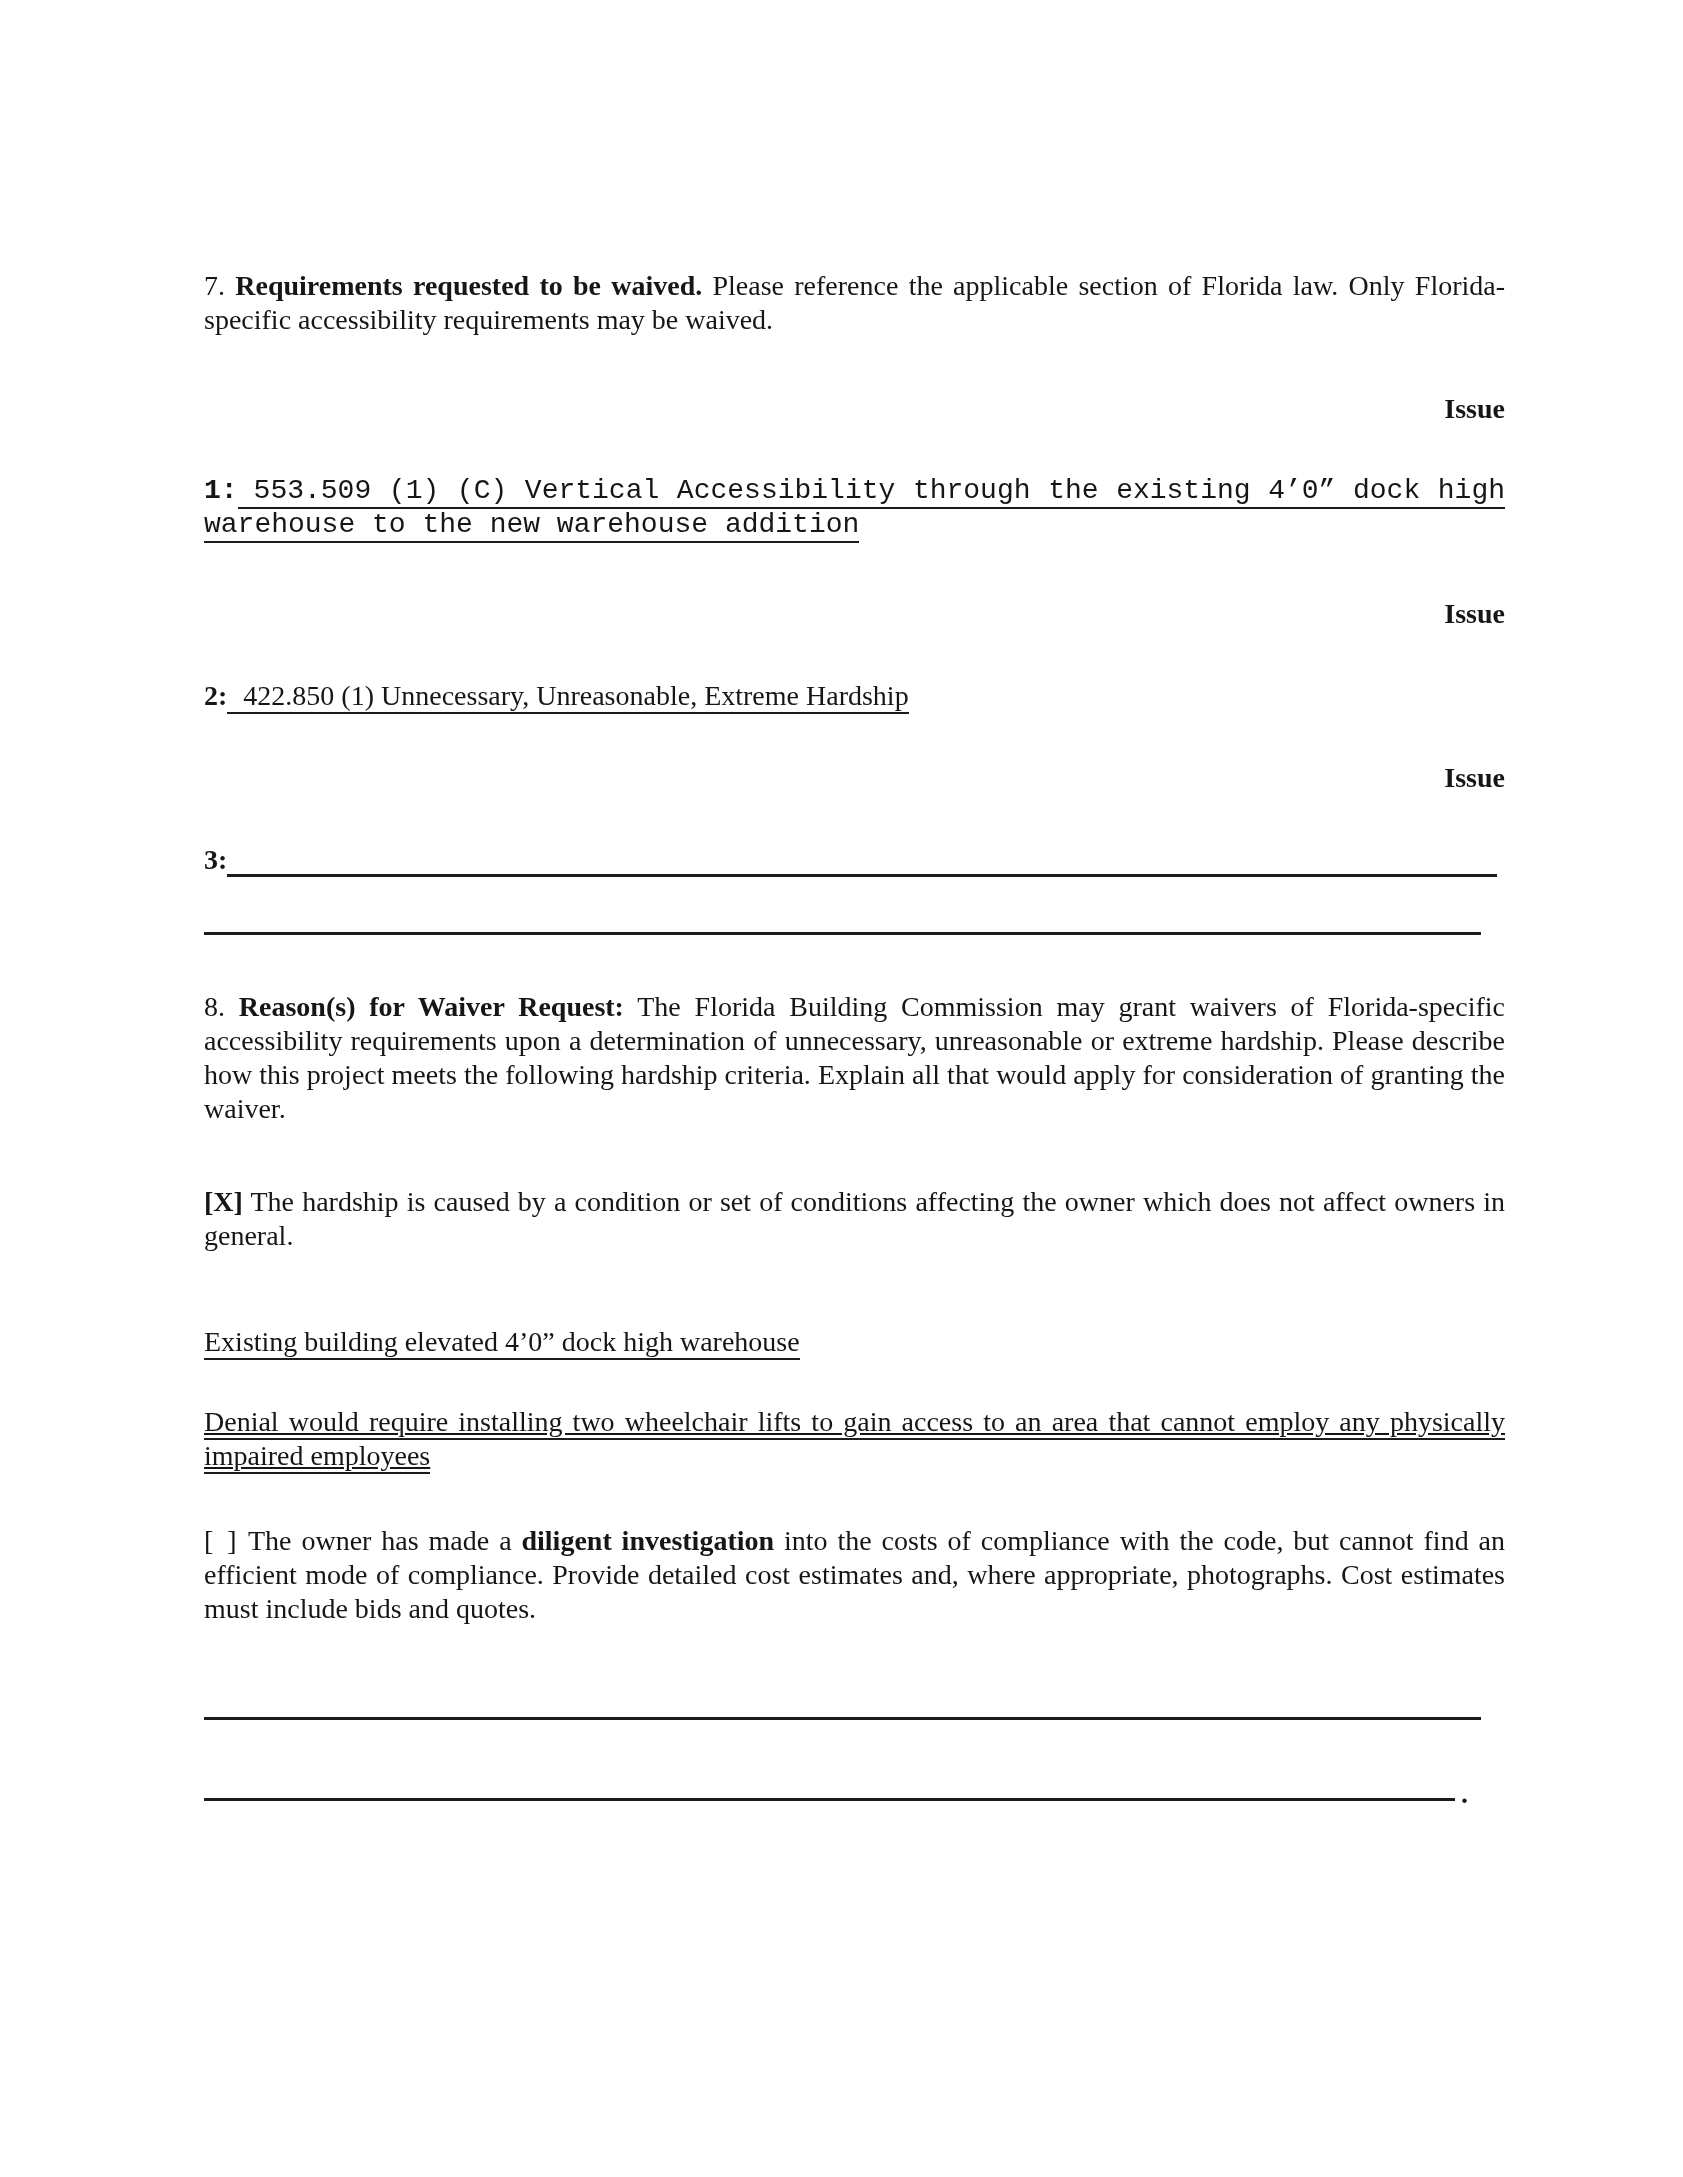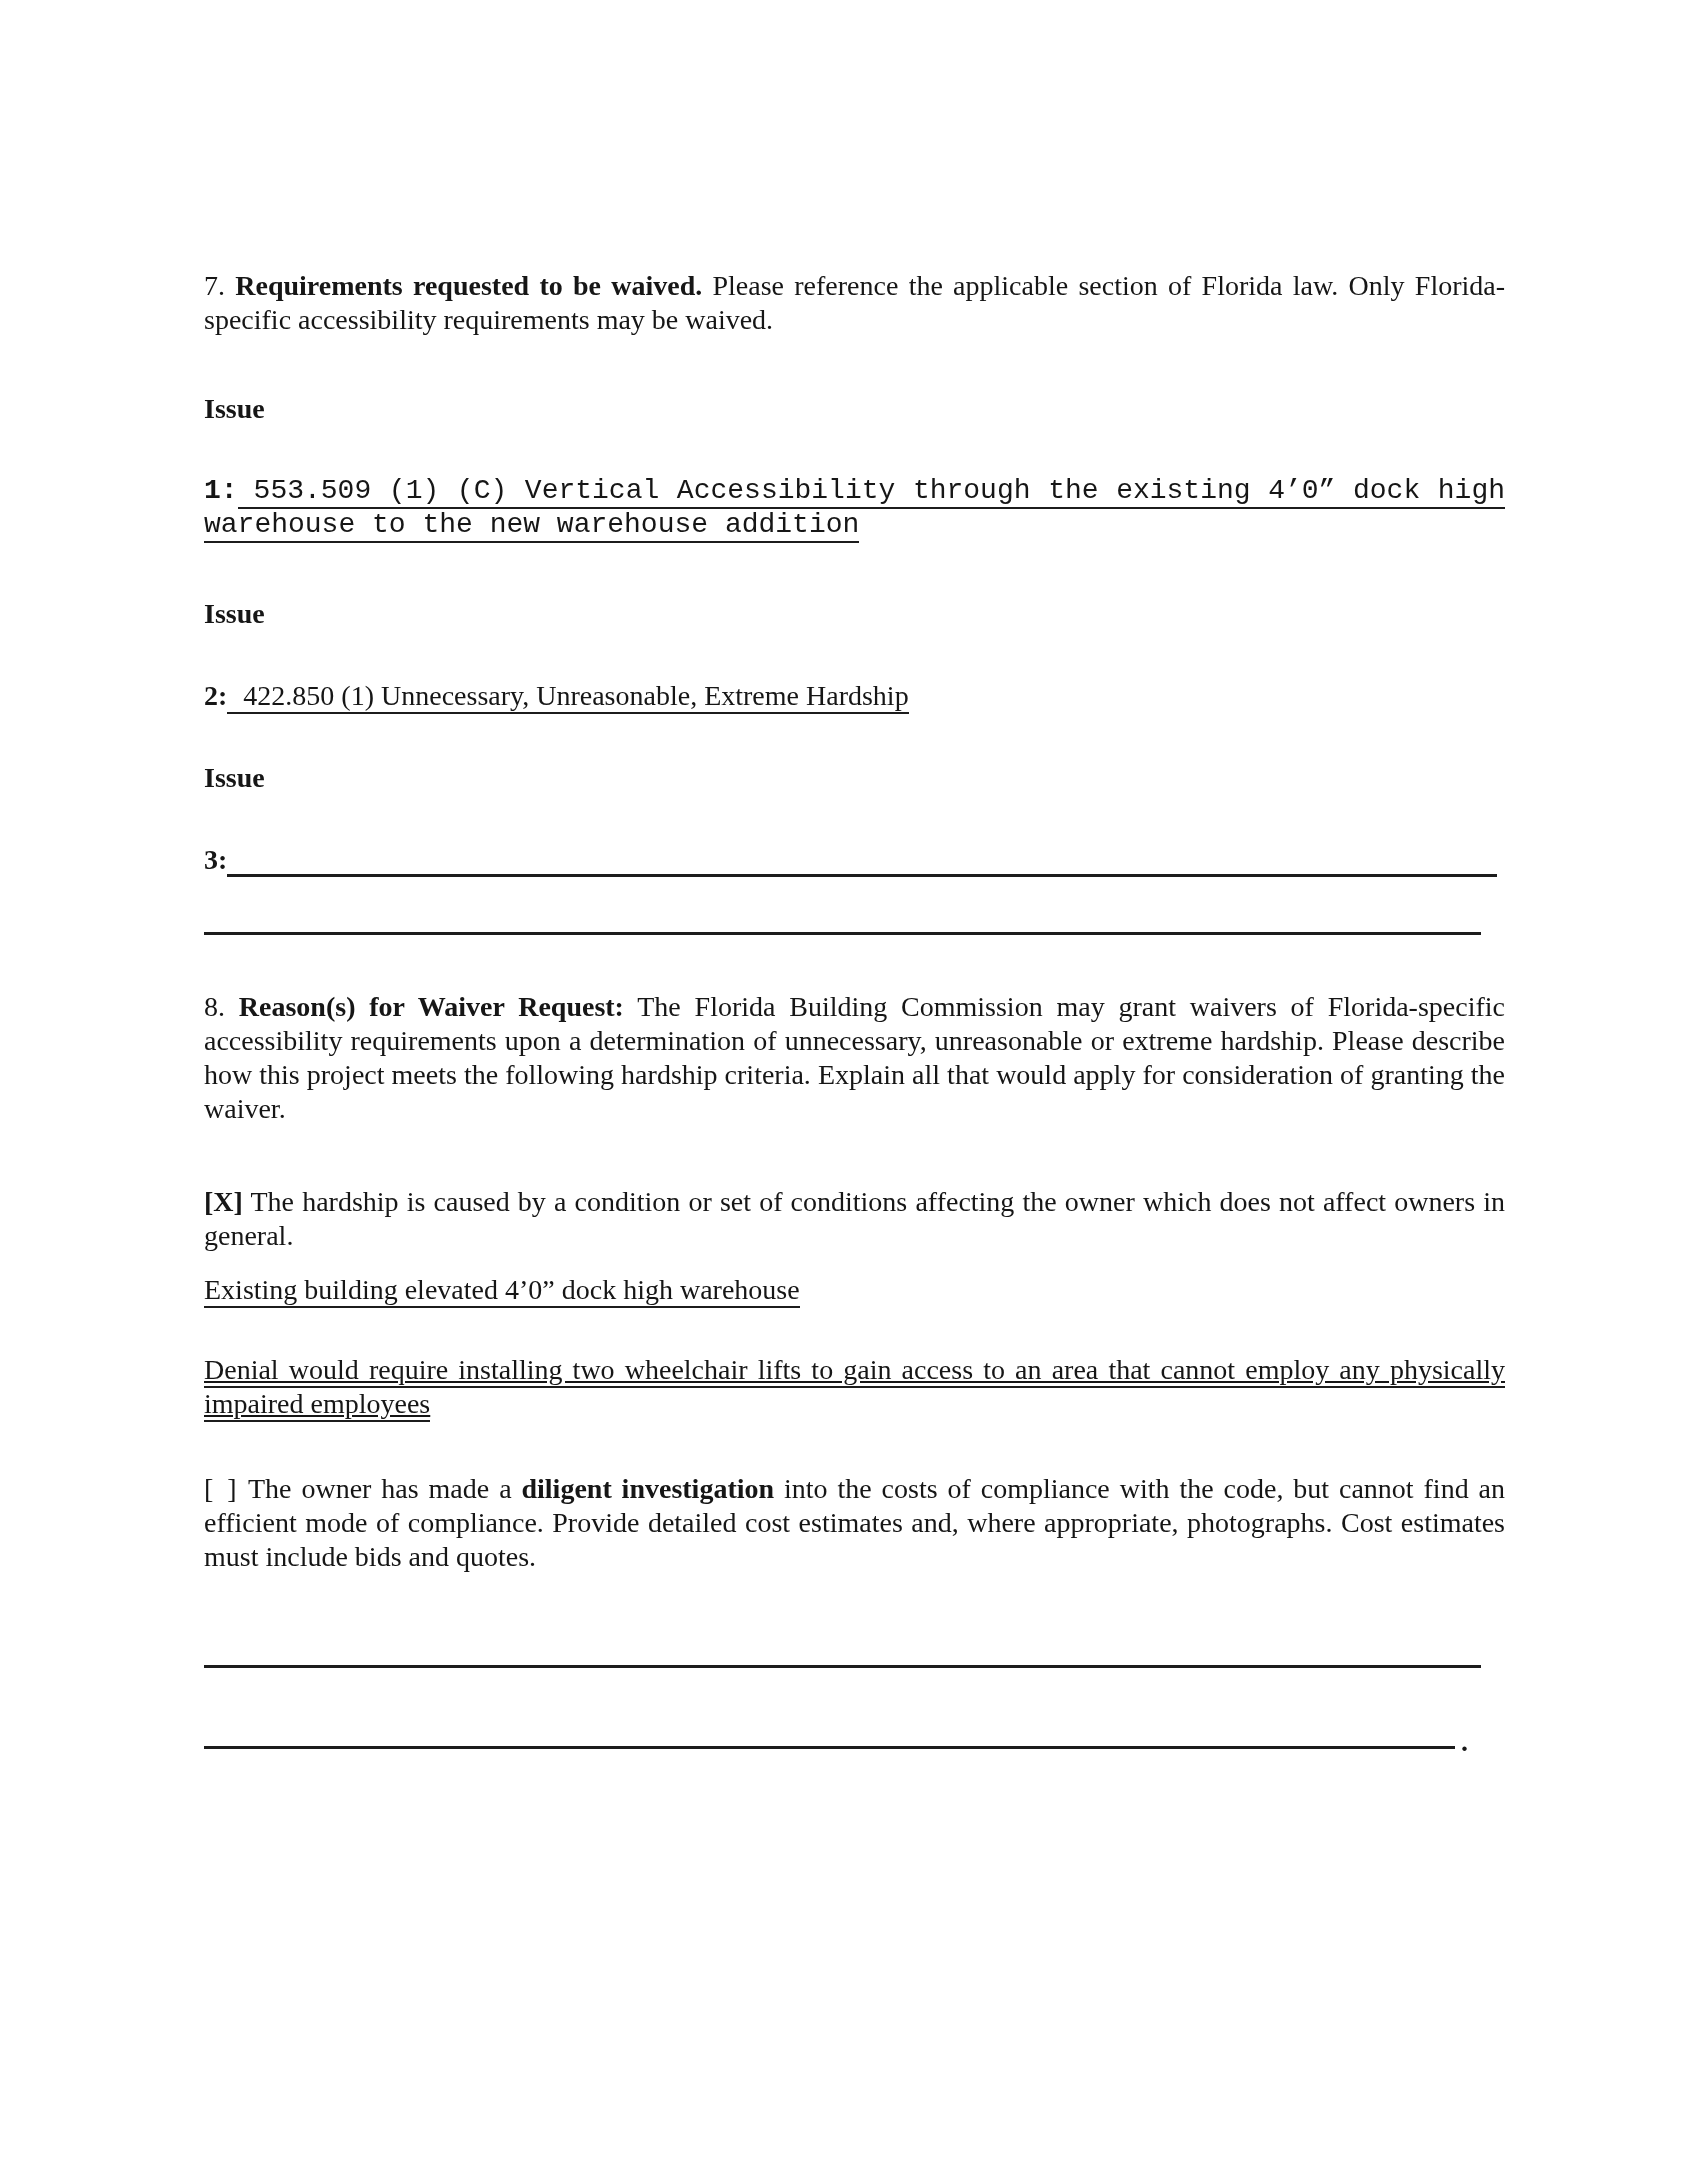--- a/index.html
+++ b/index.html
@@ -22,21 +22,21 @@
     top: 269px;
     width: 1301px;
     font-size: 28px;
     line-height: 34px;
   }
   p { margin: 0; }
   .justify { text-align: justify; }
   .bold { font-weight: 700; }
 
   .p7 { margin-bottom: 55px; }
-  .issue-label { font-weight: 700; margin-bottom: 48px; }
+  .issue-label { font-weight: 700; margin-bottom: 48px; text-align: right; }
 
   .issue-line { margin-bottom: 48px; }
   .issue-line.two-line { margin-bottom: 55px; font-family: Liberation Mono, monospace; }
   .issue-num { font-weight: 700; }
   .u {
     border-bottom: 2px solid #1c1c1c;
     padding-bottom: 1px;
   }
   .u.pad-left { padding-left: 16px; }
 
@@ -64,21 +64,21 @@
     align-items: flex-end;
   }
   .rule-bottom-2 { width: 1251px; }
   .rule-period {
     margin-left: 6px;
     line-height: 14px;
     font-weight: 700;
   }
 
   .p8 { margin-bottom: 59px; }
-  .criterion-1 { margin-bottom: 20px; }
+  .criterion-1 { margin-bottom: 72px; }
   .answer-1 { margin-bottom: 46px; }
   .criterion-2 { margin-bottom: 46px; }
   .answer-2 { margin-bottom: 51px; text-decoration: underline; }
   .criterion-3 { margin-bottom: 91px; }
 
   .marker-checked { font-weight: 700; }
   .marker-unchecked { font-weight: 400; letter-spacing: 2px; }
 </style>
 </head>
 <body>

